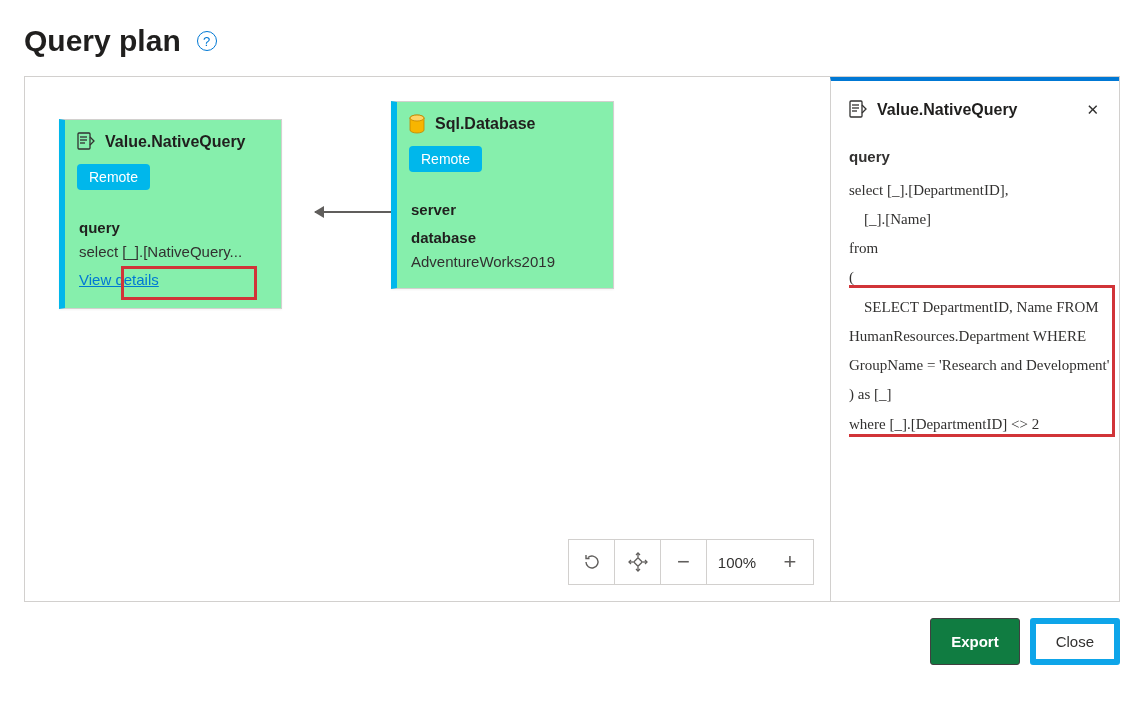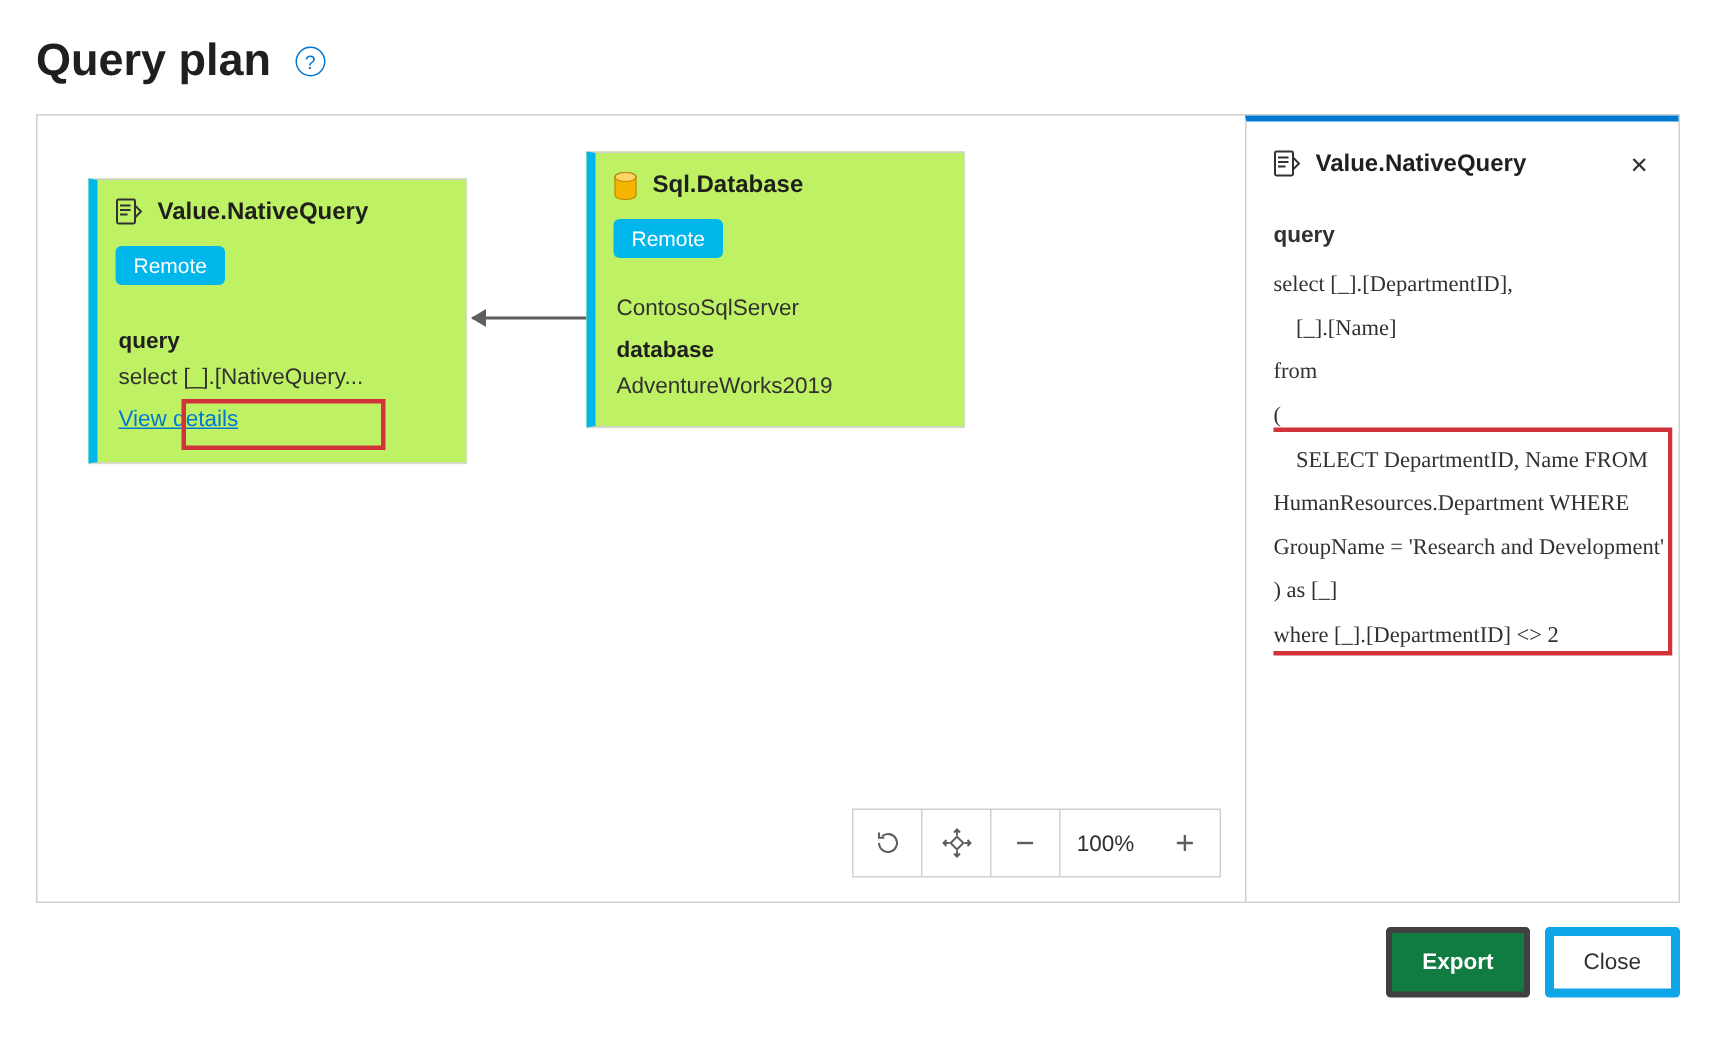--- a/index.html
+++ b/index.html
@@ -44,24 +44,24 @@
     height: 526px;
     position: relative;
   }
   .canvas {
     flex: 1;
     position: relative;
     overflow: hidden;
   }
   .node {
     position: absolute;
-    background: #bef264;
+    background: #86efac;
     border: 1px solid #d2d0ce;
     border-left: 6px solid #00b7eb;
-    width: 252px;
+    width: 223px;
     box-shadow: 0 1px 2px rgba(0,0,0,0.05);
   }
   .node-header {
     display: flex;
     align-items: center;
     gap: 10px;
     padding: 12px 14px 8px 12px;
     font-weight: 600;
     font-size: 16px;
     color: #201f1e;
@@ -223,21 +223,21 @@
   .btn {
     padding: 9px 20px;
     font-size: 15px;
     border-radius: 3px;
     cursor: pointer;
     font-family: inherit;
   }
   .btn-primary {
     background: #107c41;
     color: #fff;
-    border: 4px solid #404040;
+    border: 1px solid #404040;
     font-weight: 600;
   }
   .btn-secondary {
     background: #fff;
     color: #323130;
     border: 6px solid #0ea5e9;
   }
 
   .svg-icon { flex-shrink: 0; }
 </style>
@@ -281,21 +281,21 @@
       <div class="node-header">
         <svg class="svg-icon" width="16" height="20" viewBox="0 0 16 20">
           <ellipse cx="8" cy="4" rx="7" ry="3" fill="#f7b500" stroke="#c28500" stroke-width="0.8"></ellipse>
           <path d="M1 4 V16 A7 3 0 0 0 15 16 V4" fill="#f7b500" stroke="#c28500" stroke-width="0.8"></path>
           <ellipse cx="8" cy="4" rx="7" ry="3" fill="#ffd466" stroke="#c28500" stroke-width="0.8"></ellipse>
         </svg>
         <span>Sql.Database</span>
       </div>
       <span class="remote-badge">Remote</span>
       <div class="node-body">
-        <div class="value">ContosoSqlServer</div>
+        <div class="label">server</div>
         <div class="label">database</div>
         <div class="value">AdventureWorks2019</div>
       </div>
     </div>
 
     <div class="zoom-toolbar">
       <div class="zoom-btn">
         <svg width="18" height="18" viewBox="0 0 18 18" fill="none" stroke="#605e5c" stroke-width="1.4">
           <path d="M3 9 a6 6 0 1 0 2 -4.5"></path>
           <polyline points="3,2 3,5.5 6.5,5.5"></polyline>

